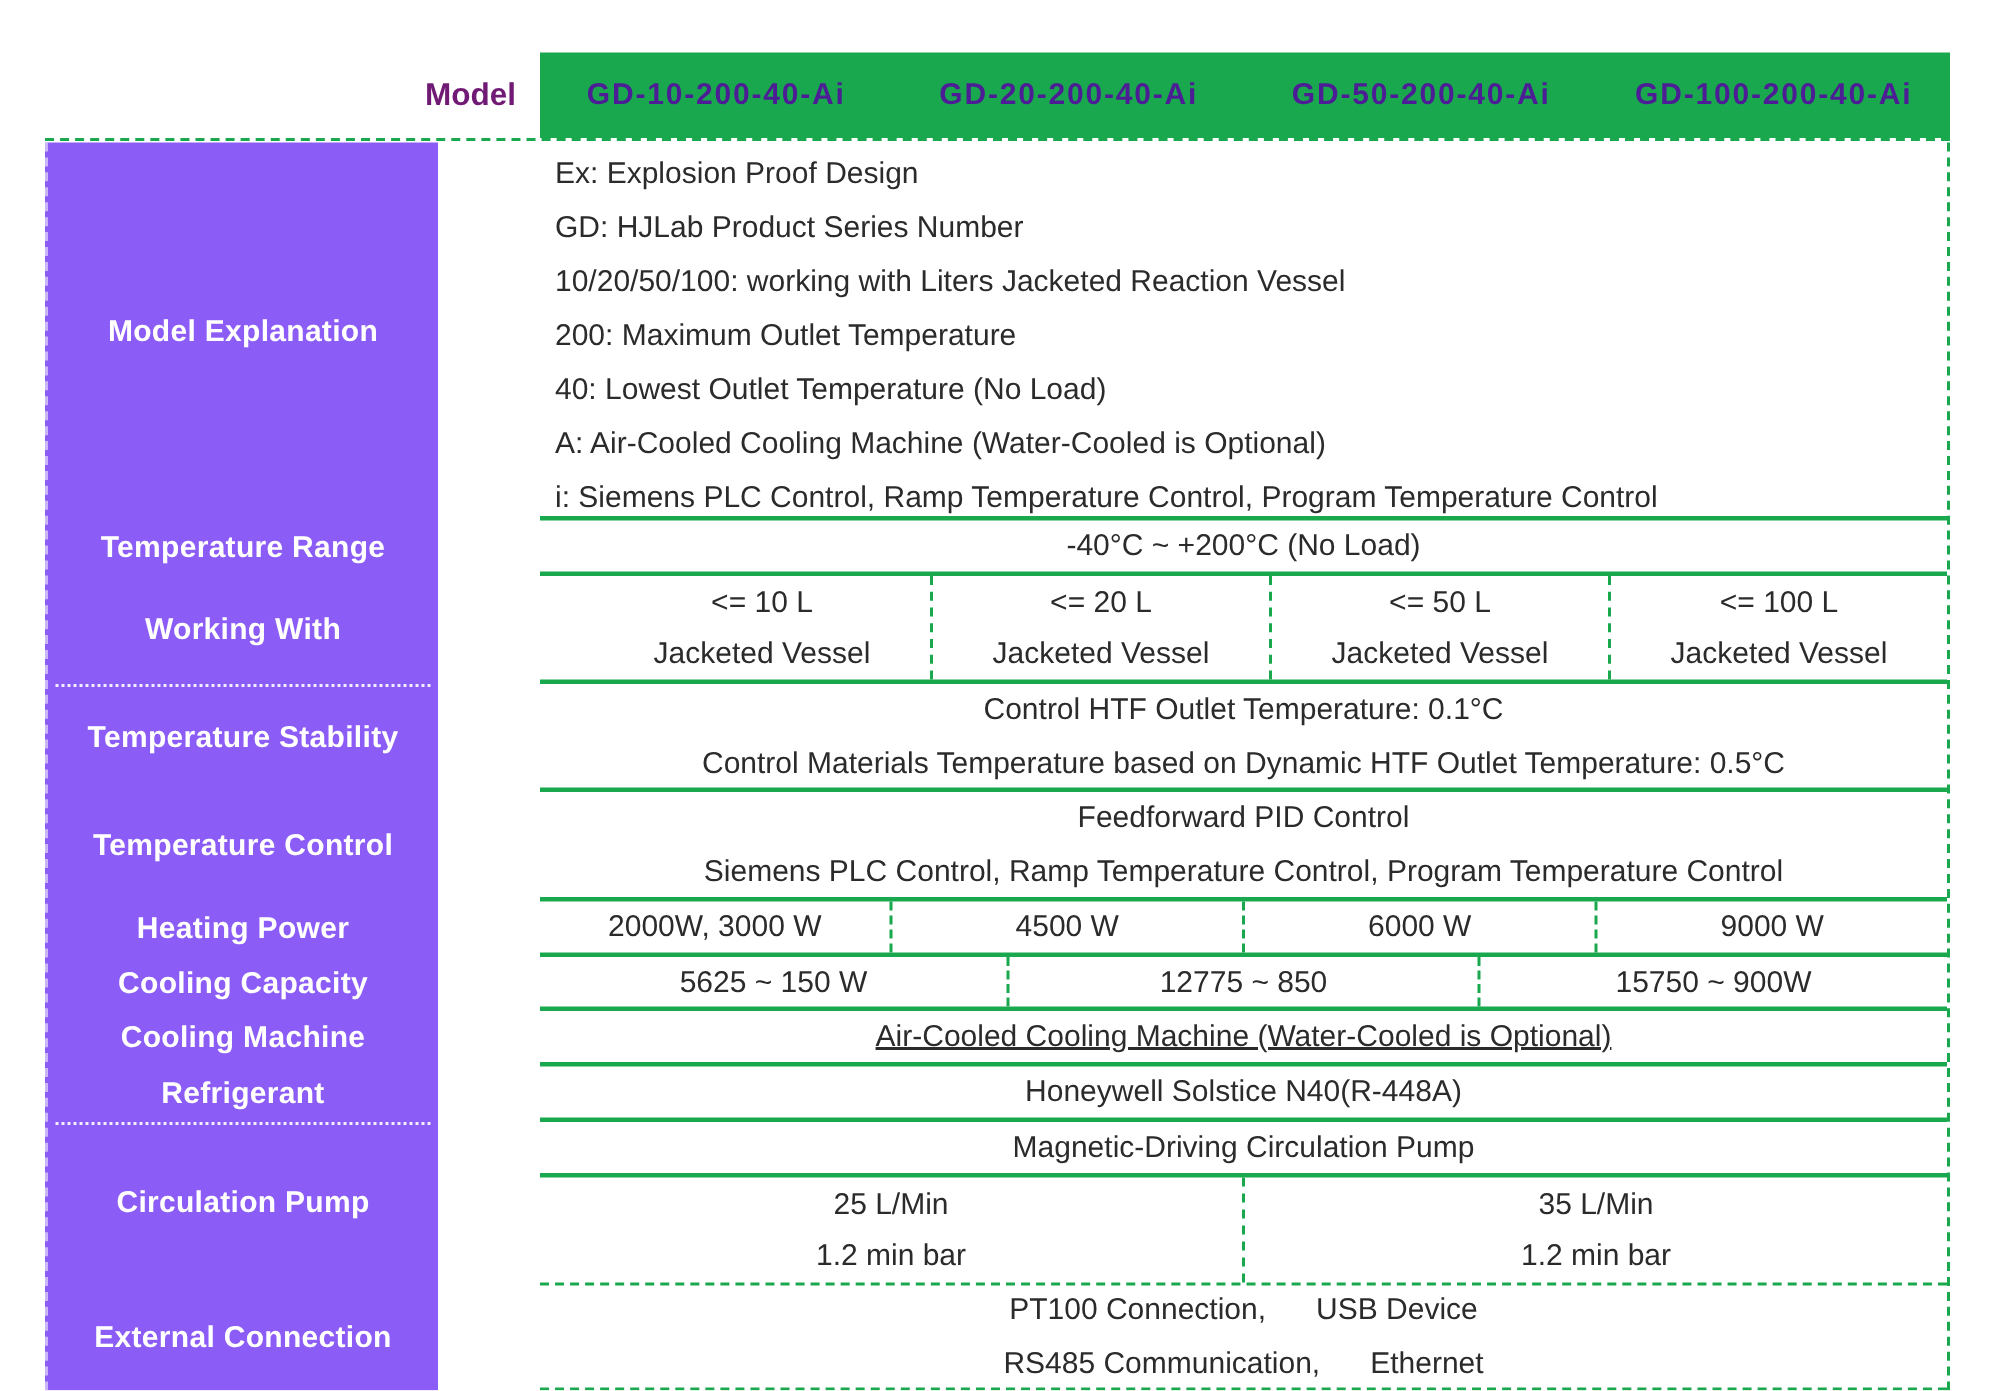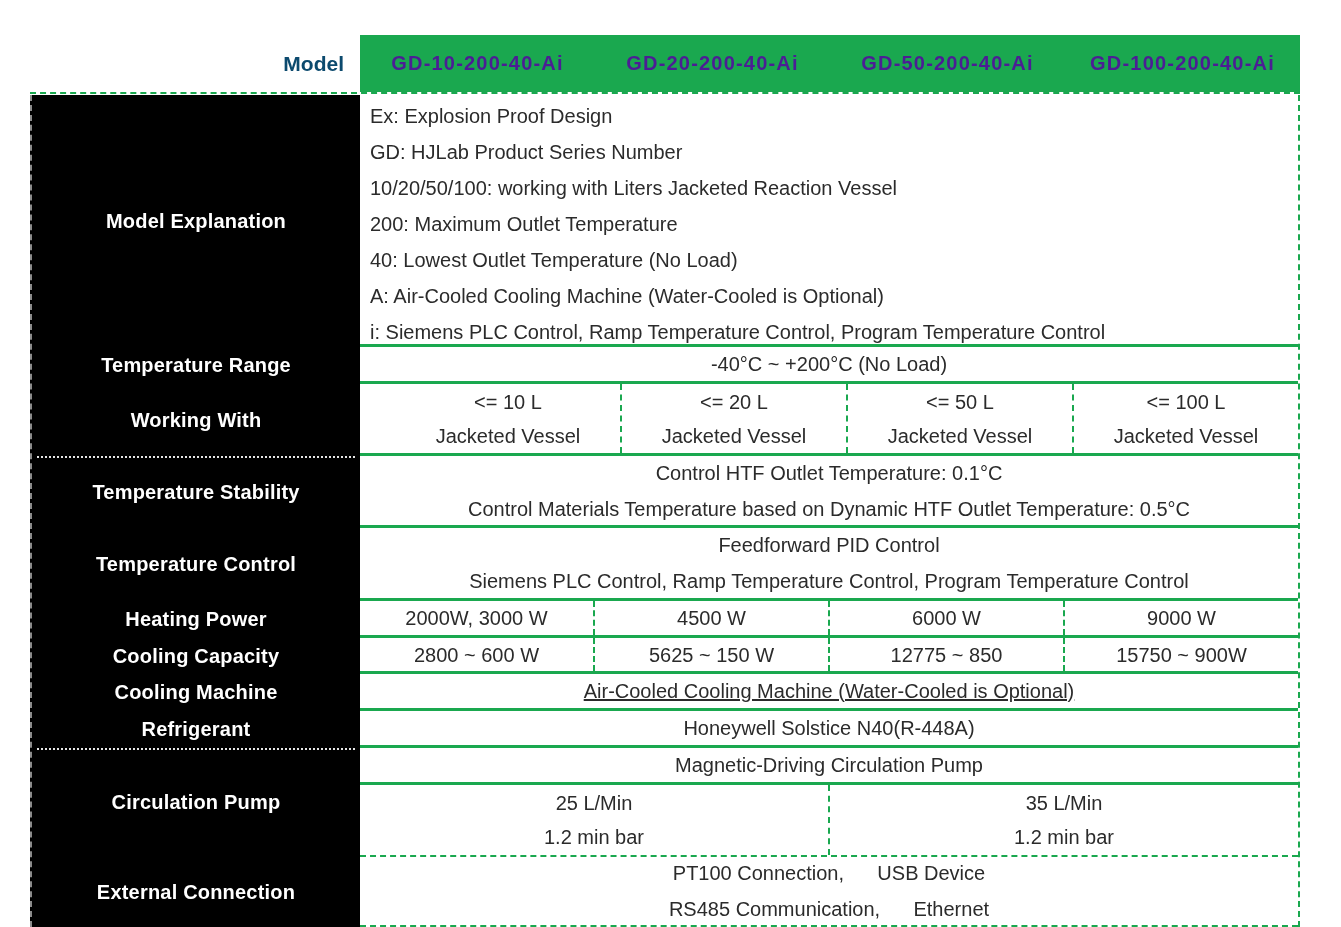--- a/index.html
+++ b/index.html
@@ -5,38 +5,38 @@
   * { margin:0; padding:0; box-sizing:border-box; }
   html,body { background:#ffffff; }
   .page {
     position:relative; width:1341px; height:927px; background:#fff;
     font-family:"Liberation Sans", sans-serif; color:#2b2b2b; overflow:hidden;
   }
   
   .hdr-model-label{
     position:absolute; left:30px; top:35px; width:330px; height:57px;
     display:flex; align-items:center; justify-content:flex-end; padding-right:16px;
-    font-weight:bold; font-size:21px; color:#0c4a6e;
+    font-weight:bold; font-size:21px; color:#701a75;
   }
   .hdr-green{
     position:absolute; left:360px; top:35px; width:940px; height:57px;
     background:#1aa84f; display:flex;
   }
   .hdr-cell{
     flex:1; display:flex; align-items:center; justify-content:center;
     color:#4c1d95; font-weight:bold; font-size:20px; letter-spacing:1.2px;
   }
   .hdr-underline{
     position:absolute; left:30px; top:92px; width:1270px; height:0;
     border-top:2px dashed #1aa84f;
   }
   
   .sidebar{
-    position:absolute; left:30px; top:95px; width:330px; height:832px;
-    background:#000000;
+    position:absolute; left:30px; top:95px; width:262px; height:832px;
+    background:#8b5cf6;
     border-left:2px dashed rgba(255,255,255,.55);
     padding-left:28px;
   }
   .sb-row{
     position:absolute; left:0; width:100%;
     display:flex; align-items:center; justify-content:center; text-align:center;
     color:#fff; font-weight:bold; font-size:20px; letter-spacing:.2px;
   }
   .sb-sep{
     position:absolute; left:5px; right:5px; height:0;
@@ -138,21 +138,20 @@
     </div>
 
     <div class="row solid cols" style="top:506px;height:37px;">
       <div class="col">2000W, 3000 W</div>
       <div class="col">4500 W</div>
       <div class="col">6000 W</div>
       <div class="col">9000 W</div>
     </div>
 
     <div class="row solid cols" style="top:543px;height:36px;">
-      <div class="col">2800 ~ 600 W</div>
       <div class="col">5625 ~ 150 W</div>
       <div class="col">12775 ~ 850</div>
       <div class="col">15750 ~ 900W</div>
     </div>
 
     <div class="row solid center-one" style="top:579px;height:37px;text-decoration:underline;">
       <span>Air-Cooled Cooling Machine (Water-Cooled is Optional)</span>
     </div>
 
     <div class="row solid center-one" style="top:616px;height:37px;">

